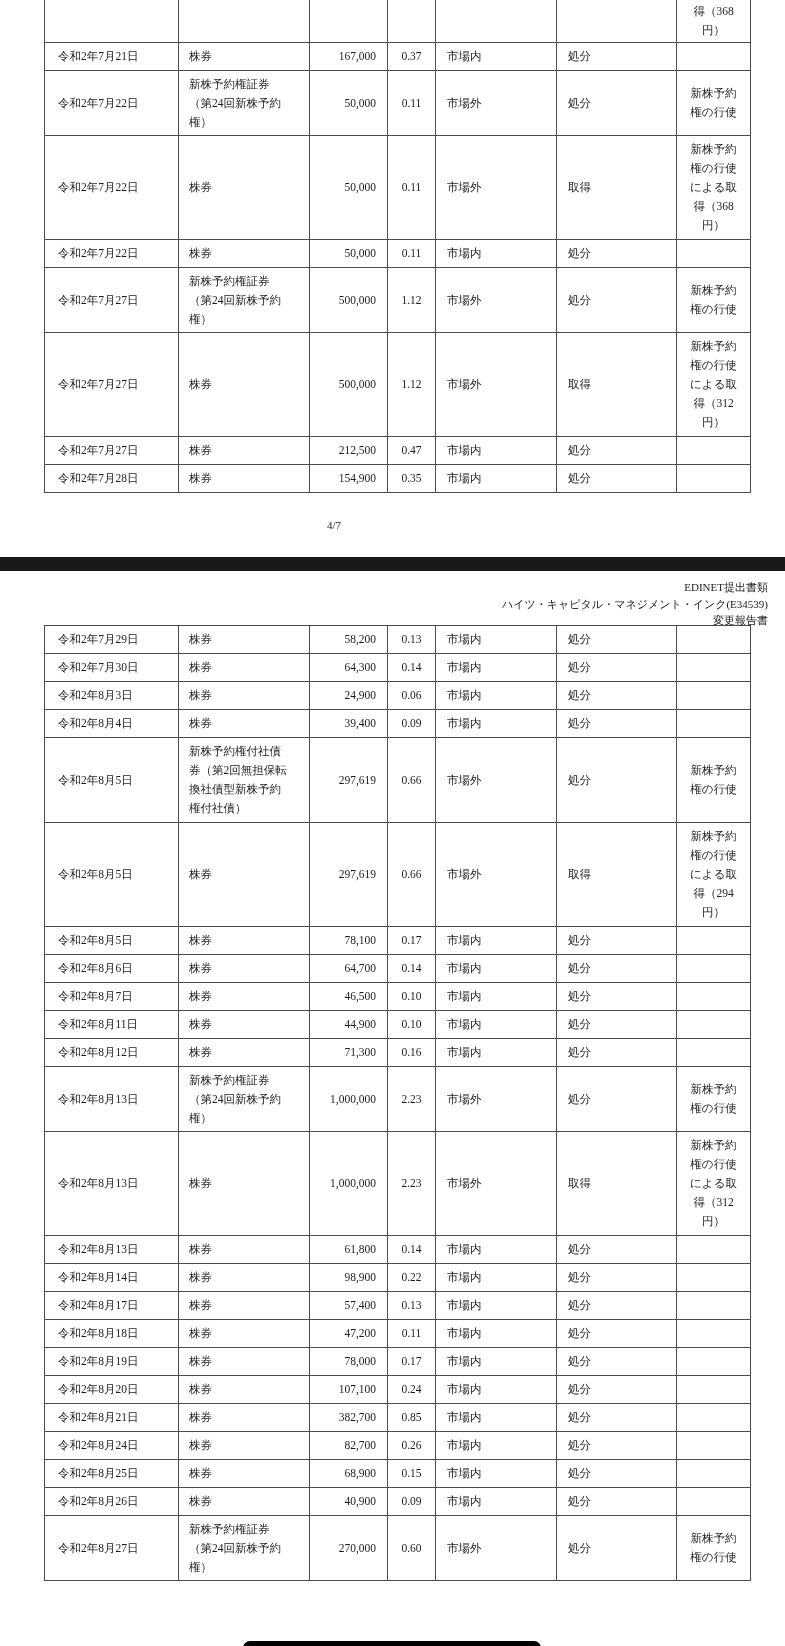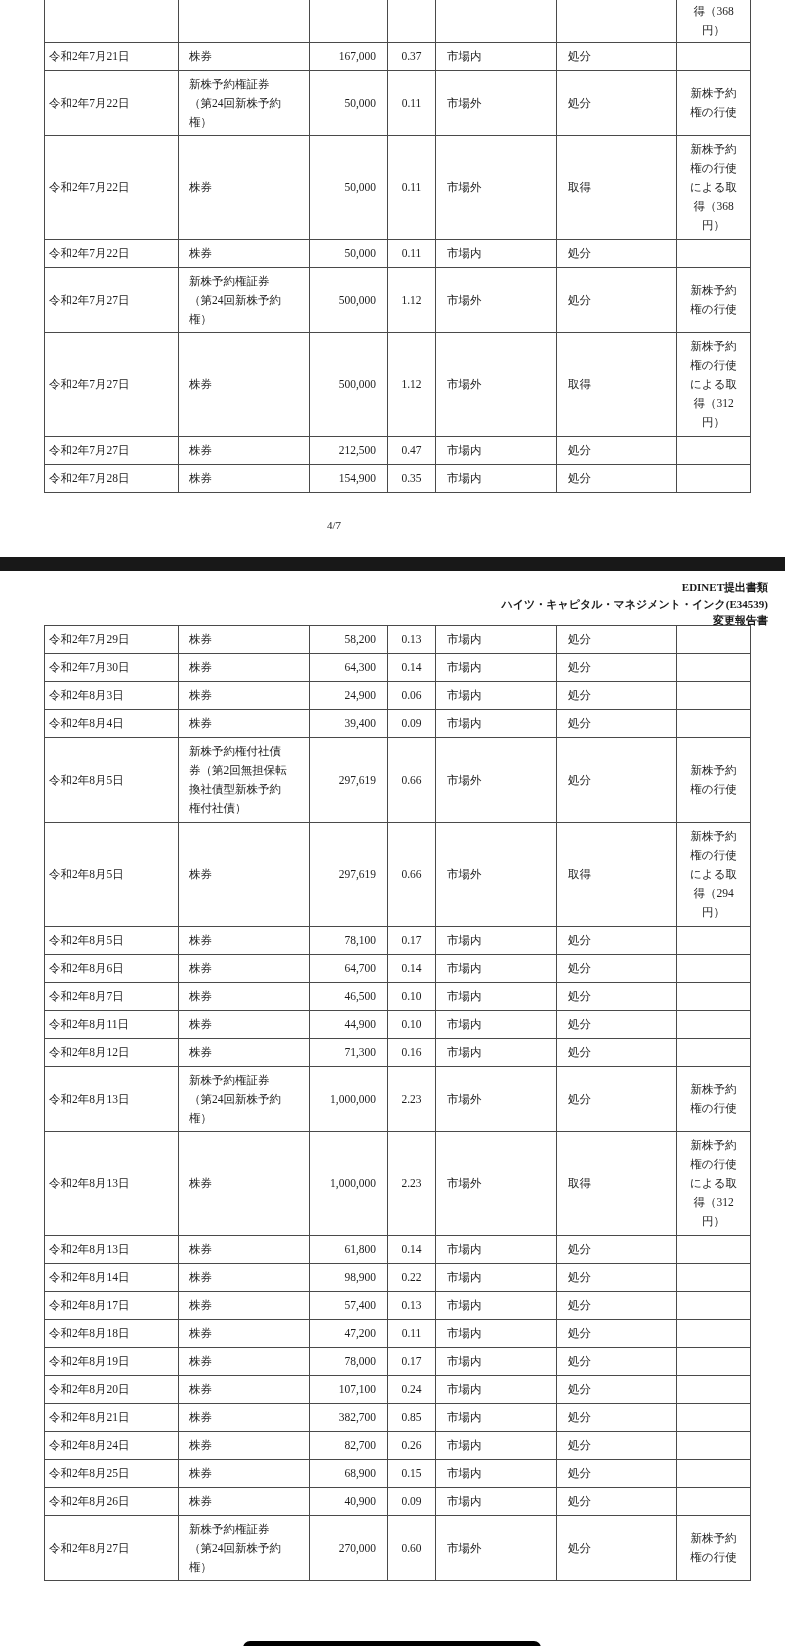--- a/index.html
+++ b/index.html
@@ -21,21 +21,21 @@
     border:1px solid #4a4a4a;
     vertical-align:middle;
     overflow:hidden;
     word-break:break-all;
   }
   #pg4{top:0;}
   #pg5{top:625px;}
   
   #pg4 tr.r-partial td{border-top:none;}
 
-  td.c-date {padding:2px 4px 2px 4px;margin-left:29px;}
+  td.c-date {padding:2px 4px 2px 13px;margin-left:29px;}
   td.c-sec  {padding:2px 6px 2px 10px;white-space:pre-line;}
   td.c-qty  {text-align:right;padding:2px 11px 2px 4px;}
   td.c-ratio{text-align:center;padding:2px 2px;}
   td.c-mkt  {padding:2px 4px 2px 11px;}
   td.c-mthd {padding:2px 4px 2px 11px;}
   td.c-note {text-align:center;padding:2px 9px;white-space:pre-line;}
 
   tr.r-partial{height:41px;}
   tr.r-single {height:28px;}
   tr.r-warrant{height:65px;}
@@ -45,21 +45,21 @@
   .page-footer{
     position:absolute;top:519px;left:0;width:668px;
     text-align:center;font-size:11px;color:#222;
   }
   .separator{
     position:absolute;top:557px;left:0;
     width:785px;height:14px;background:#181818;
   }
   .doc-header{
     position:absolute;top:579px;right:17px;
-    text-align:right;font-size:11px;line-height:16.5px;color:#1a1a1a;font-weight:bold;
+    text-align:right;font-size:11px;line-height:16.5px;color:#1a1a1a;
   }
   .bottom-pill{
     position:absolute;top:1641px;left:243px;
     width:298px;height:14px;background:#000000;
     border-radius:7px 7px 0 0;
   }
 </style>
 </head>
 <body>
 

